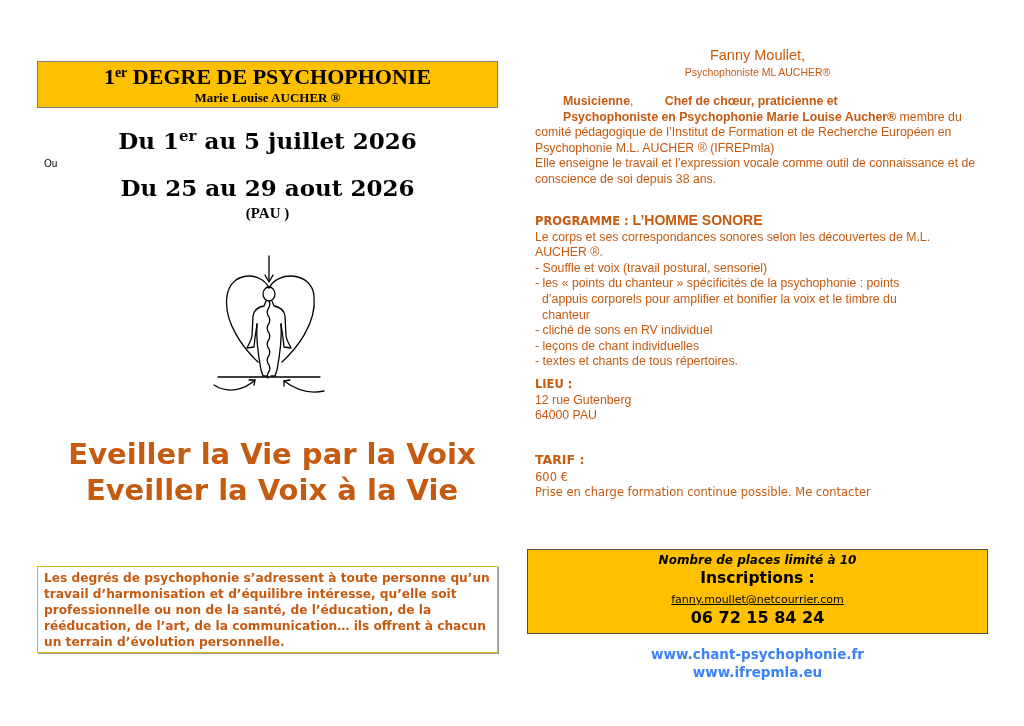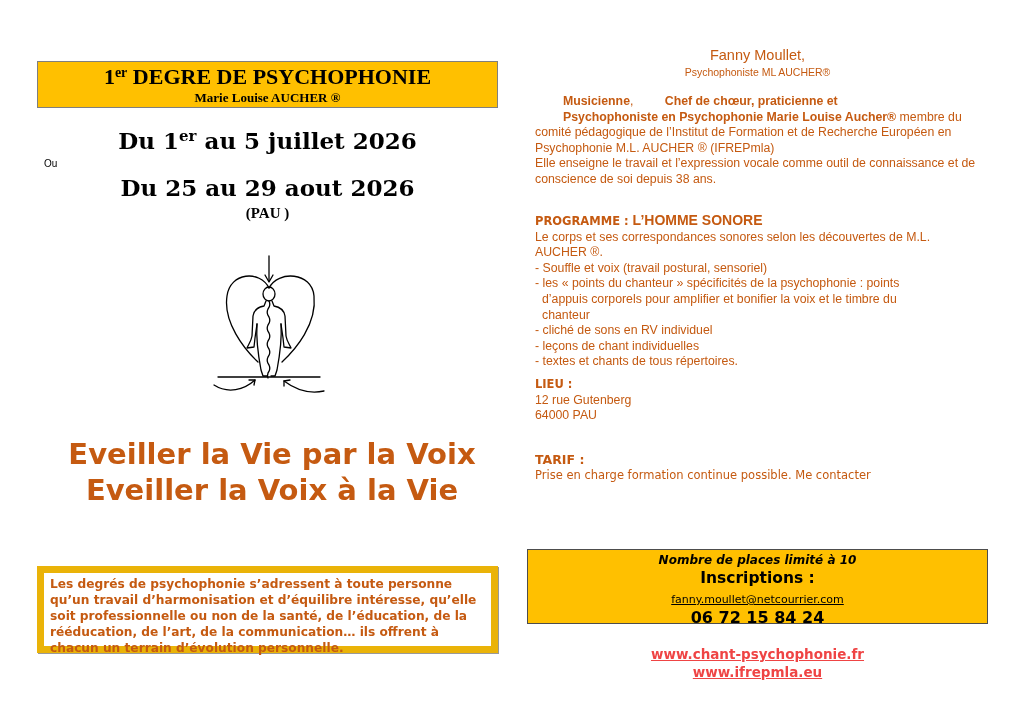--- a/index.html
+++ b/index.html
@@ -34,21 +34,21 @@
   .motto {
     left: 37px; width: 470px; text-align: center;
     font-family: "DejaVu Sans", sans-serif; font-weight: bold; 
     font-size: 29px; line-height: 36px; color: #c55a11;
   }
   .motto1 { top: 436px; }
   .motto2 { top: 472px; }
 
   .desc-box {
     left: 37px; top: 566px; width: 461px; height: 87px;
-    border: 7px solid #eab308; box-shadow: 1px 1px 0 #999;
+    border: 1px solid #eab308; box-shadow: 1px 1px 0 #999;
     padding: 3px 6px;
     font-family: "DejaVu Sans", sans-serif; font-weight: bold;
     font-size: 12.2px; line-height: 16px; color: #c55a11;
   }
 
   
   .author {
     left: 527px; width: 461px; text-align: center; color: #c55a11;
   }
   .author-name { top: 46px; font-size: 14.5px; line-height: 18px; }
@@ -64,35 +64,35 @@
   .sec-prog { top: 213px; }
   .sec-head { font-family: "DejaVu Sans", sans-serif; font-weight: bold; font-size: 11.5px; }
   .sec-head-big { font-family: "Liberation Sans", sans-serif; font-weight: bold; font-size: 14px; }
   .indent { padding-left: 7px; }
 
   .sec-lieu { top: 377px; }
   .sec-tarif { top: 452px; }
   .small-gap { margin-top: 2px; }
 
   .info-box {
-    left: 527px; top: 549px; width: 461px; height: 75px;
+    left: 527px; top: 549px; width: 461px; height: 85px;
     background: #ffc000; border: 1px solid #4d4d4d;
     text-align: center; color: #000;
     font-family: "DejaVu Sans", sans-serif;
   }
   .info-places { font-weight: bold; font-style: italic; font-size: 12px; line-height: 17px; margin-top: 2px; }
   .info-title { font-weight: bold; font-size: 15.5px; line-height: 19px; }
   .info-email { font-size: 11px; line-height: 16px; text-decoration: underline; color: #000; cursor: pointer; }
   .info-phone { font-weight: bold; font-size: 16px; line-height: 19px; }
 
   .links {
     left: 527px; width: 461px; text-align: center;
     font-family: "DejaVu Sans", sans-serif; font-weight: bold; font-size: 13.5px; line-height: 18px;
   }
-  .links a { color: #ef4444; text-decoration: underline; display: block; }
+  .links a { color: #3b82f6; display: block; }
   .link1 { top: 645px; }
   .link2 { top: 663px; }
 </style>
 </head>
 <body>
 
 <div class="abs title-box">
   <div class="title-main"><span>1</span><sup>er</sup><span> DEGRE DE PSYCHOPHONIE</span></div>
   <div class="title-sub">Marie Louise AUCHER ®</div>
 </div>
@@ -158,20 +158,21 @@
 </div>
 
 <div class="abs section sec-lieu">
   <div class="sec-head">LIEU :</div>
   <div>12 rue Gutenberg</div>
   <div>64000 PAU</div>
 </div>
 
 <div class="abs section sec-tarif">
   <div class="sec-head" style="font-size:12.5px;">TARIF :</div>
+  <div class="small-gap" style="font-family:'DejaVu Sans',sans-serif;font-size:11.5px;">600 €</div>
   <div style="font-family:'DejaVu Sans',sans-serif;font-size:11.5px;">Prise en charge formation continue possible. Me contacter</div>
 </div>
 
 <div class="abs info-box">
   <div class="info-places">Nombre de places limité à 10</div>
   <div class="info-title">Inscriptions :</div>
   <a class="info-email">fanny.moullet@netcourrier.com</a>
   <div class="info-phone">06 72 15 84 24</div>
 </div>
 

